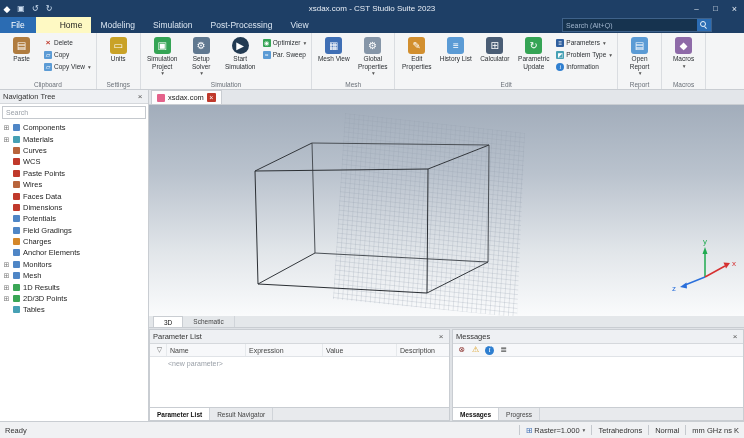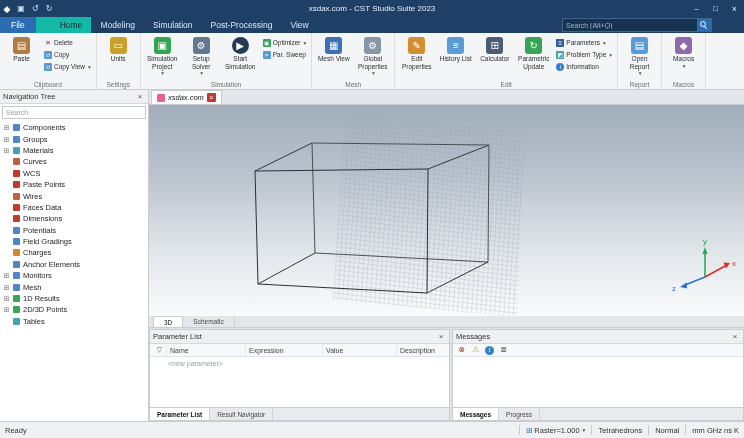--- a/index.html
+++ b/index.html
@@ -15,21 +15,21 @@
   .tb-ico.logo{color:#fff;font-size:9px;}
   .tb-title{position:absolute;left:0;right:0;text-align:center;font-size:8px;color:#e8eef6;pointer-events:none;}
   .wbtns{margin-left:auto;display:flex;z-index:2;}
   .wbtn{width:19px;height:17px;display:flex;align-items:center;justify-content:center;font-size:8px;color:#e8eef6;}
   .wbtn.close{font-size:9px;}
   
   .menubar{position:absolute;left:0;top:17px;width:744px;height:16px;background:#1e3f66;
     display:flex;align-items:stretch;font-size:8.5px;color:#dbe6f2;}
   .filetab{background:#2b6cb3;color:#fff;padding:0 11px;display:flex;align-items:center;}
   .mtab{padding:0 9px;display:flex;align-items:center;}
-  .mtab.selected{background:#14b8a6;color:#1c1c1c;padding-left:24px;}
+  .mtab.selected{background:#fef9c3;color:#1c1c1c;padding-left:24px;}
   .searchbox{margin-left:auto;margin-right:32px;align-self:center;display:flex;align-items:center;
     width:148px;height:12px;background:#16334f;border:1px solid #3f628a;}
   .searchbox input{flex:1;background:transparent;border:none;outline:none;color:#cfe0f2;
     font-size:7px;padding:0 3px;font-family:inherit;min-width:0;}
   .searchbox input::placeholder{color:#9fb4cc;}
   .magwrap{width:14px;height:12px;background:#2b6cb3;position:relative;flex:none;}
   .mag{position:absolute;left:3px;top:2px;width:8px;height:8px;}
   .mag::before{content:"";position:absolute;width:4px;height:4px;border:1px solid #eaf2fb;border-radius:50%;left:0;top:0;}
   .mag::after{content:"";position:absolute;width:3px;height:1px;background:#eaf2fb;transform:rotate(45deg);left:4px;top:6px;}
   
@@ -60,21 +60,21 @@
   .navsearch input{flex:1;border:none;outline:none;font-size:7px;padding:0 3px;color:#444;font-family:inherit;min-width:0;}
   .navsearch input::placeholder{color:#9aa0a8;}
   .tree{flex:1;overflow:hidden;padding-top:1px;}
   .titem{display:flex;align-items:center;height:11.4px;padding-left:3px;gap:3px;font-size:7.5px;color:#1e1e1e;}
   .texp{width:7px;font-size:7px;color:#777;text-align:center;flex:none;line-height:7px;}
   .tico{width:7px;height:7px;border-radius:1px;flex:none;}
   
   .main{position:absolute;left:149px;top:90px;right:0;bottom:17px;display:flex;flex-direction:column;}
   .doctabs{height:14px;background:#e3e6ea;border-bottom:1px solid #c9cdd2;display:flex;align-items:flex-end;padding-left:2px;}
   .doctab{display:inline-flex;align-items:center;gap:3px;height:13px;padding:0 5px;background:#fdfdfd;
-    border:1px solid #c9cdd2;border-bottom:none;font-size:7.5px;color:#222;font-style:italic;}
+    border:1px solid #c9cdd2;border-bottom:none;font-size:7.5px;color:#222;}
   .dticon{width:8px;height:8px;border-radius:1px;background:#e4628b;flex:none;}
   .dtclose{width:9px;height:9px;background:#c0392b;color:#fff;border-radius:1px;display:flex;
     align-items:center;justify-content:center;font-size:7px;flex:none;}
   .viewport{height:211px;flex:none;position:relative;
     background:linear-gradient(180deg,#a2adbb 0%,#b9c2cd 32%,#e2e6ea 70%,#fafbfc 100%);}
   .viewport svg{position:absolute;left:0;top:0;}
   .viewtabs{height:11px;background:#e4e7ea;border-bottom:1px solid #c9cdd2;display:flex;align-items:stretch;padding-left:4px;font-size:6.5px;}
   .vtab{padding:0 10px;display:flex;align-items:center;color:#444;border-right:1px solid #d0d4d9;}
   .vtab.selected{background:#fff;border:1px solid #c9cdd2;border-bottom:none;color:#111;}
   
@@ -291,25 +291,20 @@
     <input placeholder="Search" style="">
   </div>
   <div class="tree">
     <div class="titem">
         <span class="texp">⊞</span>
         <span class="tico" style="background: rgb(79, 134, 198);"></span>
         <span>Components</span>
       </div>
       <div class="titem">
         <span class="texp">⊞</span>
-        <span class="tico" style="background: rgb(79, 134, 198);"></span>
-        <span>Groups</span>
-      </div>
-      <div class="titem">
-        <span class="texp">⊞</span>
         <span class="tico" style="background: rgb(70, 160, 180);"></span>
         <span>Materials</span>
       </div>
       <div class="titem">
         <span class="texp"></span>
         <span class="tico" style="background: rgb(184, 100, 60);"></span>
         <span>Curves</span>
       </div>
       <div class="titem">
         <span class="texp"></span>

